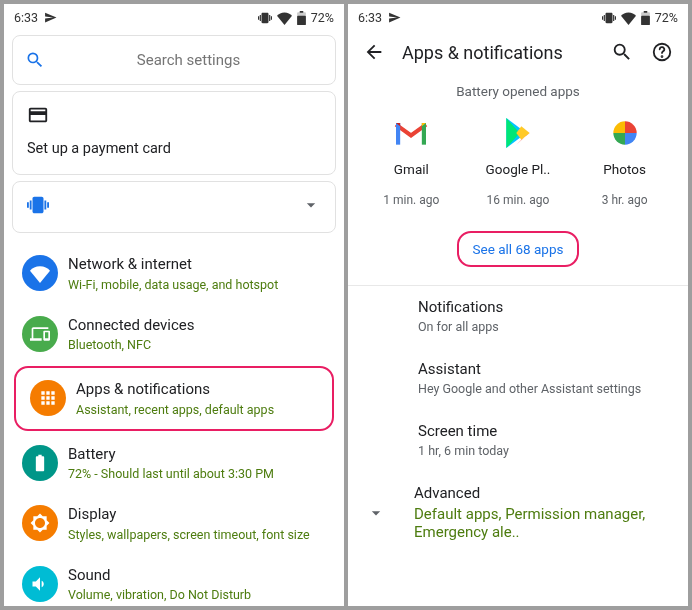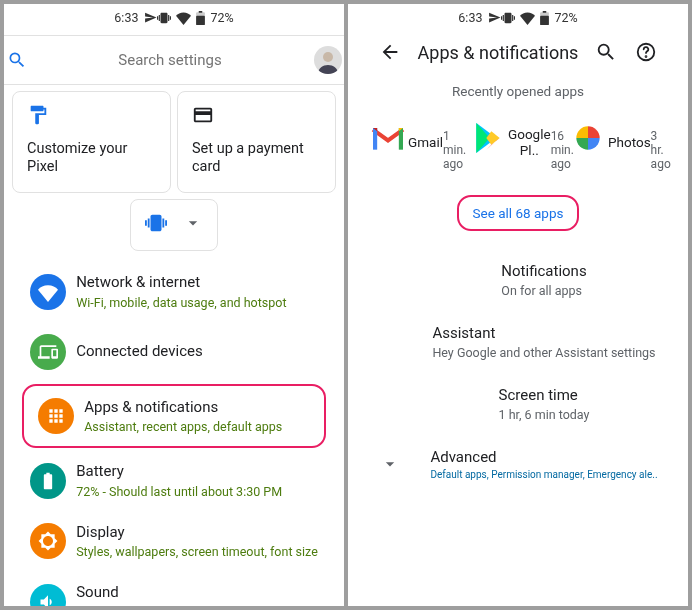--- a/index.html
+++ b/index.html
@@ -1,17 +1,17 @@
 <!DOCTYPE html>
 <html><head>
 <meta charset="utf-8">
 <style>
   * { box-sizing: border-box; margin: 0; padding: 0; font-family: Roboto, 'Segoe UI', Arial, sans-serif; }
   body { background: #9e9e9e; display: flex; gap: 4px; padding: 4px; width: 692px; height: 610px; }
-  .phone { background: #fff; width: 340px; height: 602px; display: flex; flex-direction: column; overflow: hidden; position: relative; align-items: center; }
+  .phone { background: #fff; width: 340px; height: 602px; display: flex; flex-direction: column; overflow: hidden; position: relative; }
   
   .statusbar { display: flex; align-items: center; padding: 6px 10px 4px; font-size: 12.5px; color: #333; }
   .statusbar .left { display: flex; align-items: center; gap: 6px; }
   .statusbar .right { margin-left: auto; display: flex; align-items: center; gap: 5px; }
   .sb-icon { display: inline-flex; }
   
   .card { border: 1px solid #e1e1e1; border-radius: 8px; margin: 6px 8px; background: #fff; }
   .search-row { display: flex; align-items: center; padding: 10px 12px; gap: 44px; }
   .search-row input { border: none; outline: none; flex: 1; font-size: 15px; text-align: center; color: #5f6368; background: transparent; }
   .avatar { width: 28px; height: 28px; border-radius: 50%; overflow: hidden; background: #ddd; display:flex; align-items:flex-end; justify-content:center; }
@@ -26,21 +26,21 @@
   .iconcircle { width: 36px; height: 36px; border-radius: 50%; display: flex; align-items: center; justify-content: center; flex-shrink: 0; }
   .row-text .title { font-size: 15px; color: #202124; line-height: 1.3; }
   .row-text .sub { font-size: 12.5px; color: #4d7c0f; margin-top: 2px; }
   .highlight-box { border: 2.5px solid #e91e63; border-radius: 14px; }
   
   .appbar { display: flex; align-items: center; padding: 12px 14px 10px; gap: 16px; }
   .appbar .title { font-size: 18px; color: #202124; flex: 1; }
   .appbar .aicon { width: 24px; display:flex; justify-content:center; }
   .section-label { text-align: center; font-size: 13.5px; color: #5f6368; padding: 10px 0 14px; }
   .recent-row { display: flex; justify-content: space-around; padding: 0 10px 8px; }
-  .recent-item { display:flex; align-items:center; width: 100px; }
+  .recent-item { display:flex; flex-direction:column; align-items:center; width: 100px; }
   .app-icon { width: 40px; height: 40px; margin-bottom: 8px; }
   .recent-item .aname { font-size: 13.5px; color: #202124; text-align:center; }
   .recent-item .atime { font-size: 12px; color: #5f6368; margin-top: 16px; }
   .see-all-wrap { text-align: center; padding: 16px 0 18px; }
   .see-all { display: inline-block; color: #1a73e8; font-size: 13.5px; padding: 8px 14px; border: 2.5px solid #e91e63; border-radius: 14px; }
   .divider { height: 1px; background: #e8e8e8; }
   
   .r-row { padding: 12px 18px 14px 70px; }
   .r-row .title { font-size: 15px; color: #202124; }
   .r-row .sub { font-size: 12.5px; color: #5f6368; margin-top: 3px; }
@@ -94,26 +94,20 @@
           <svg width="28" height="28" viewBox="0 0 28 28">
             <circle cx="14" cy="11" r="5" fill="#c8b8a8"></circle>
             <path d="M4 28c0-6 5-9 10-9s10 3 10 9" fill="#445"></path>
           </svg>
         </span>
     </div>
   </div>
 
   <div class="tiles">
     <div class="tile">
-      <div class="ticon"><svg width="22" height="22" viewBox="0 0 24 24" fill="#1a73e8">
-            <path d="M18 4V3c0-.55-.45-1-1-1H5c-.55 0-1 .45-1 1v4c0 .55.45 1 1 1h12c.55 0 1-.45 1-1V6h1v4H9v11c0 .55.45 1 1 1h2c.55 0 1-.45 1-1v-9h8V4h-3z"></path>
-          </svg></div>
-      <div class="tlabel">Customize your Pixel</div>
-    </div>
-    <div class="tile">
       <div class="ticon"><svg width="22" height="22" viewBox="0 0 24 24" fill="#202124">
             <path d="M20 4H4c-1.11 0-2 .89-2 2v12c0 1.11.89 2 2 2h16c1.11 0 2-.89 2-2V6c0-1.11-.89-2-2-2zm0 14H4v-6h16v6zm0-10H4V6h16v2z"></path>
           </svg></div>
       <div class="tlabel">Set up a payment card</div>
     </div>
   </div>
 
   <div class="card vib-card">
     <span><svg width="22" height="22" viewBox="0 0 24 24" fill="#1a73e8">
           <path d="M0 15h2V9H0v6zm3 2h2V7H3v10zm19-8v6h2V9h-2zm-3 8h2V7h-2v10zM16 3H8C6.9 3 6 3.9 6 5v14c0 1.1.9 2 2 2h8c1.1 0 2-.9 2-2V5c0-1.1-.9-2-2-2z"></path>
@@ -137,20 +131,21 @@
         </div>
     </div>
     <div class="row">
       <div class="iconcircle" style="background:#48ab4c">
           <svg width="20" height="20" viewBox="0 0 24 24" fill="#fff">
             <path d="M4 6h18V4H4c-1.1 0-2 .9-2 2v11H0v3h14v-3H4V6zm19 2h-6c-.55 0-1 .45-1 1v10c0 .55.45 1 1 1h6c.55 0 1-.45 1-1V9c0-.55-.45-1-1-1zm-1 9h-4v-7h4v7z"></path>
           </svg>
         </div>
       <div class="row-text">
           <div class="title">Connected devices</div>
+          <div class="sub">Bluetooth, NFC</div>
         </div>
     </div>
     <div class="row highlight-box" style="margin:2px 10px; padding:12px 14px;">
       <div class="iconcircle" style="background:#f57c00">
           <svg width="20" height="20" viewBox="0 0 24 24" fill="#fff">
             <path d="M4 8h4V4H4v4zm6 12h4v-4h-4v4zm-6 0h4v-4H4v4zm0-6h4v-4H4v4zm6 0h4v-4h-4v4zm6-10v4h4V4h-4zm-6 4h4V4h-4v4zm6 6h4v-4h-4v4zm0 6h4v-4h-4v4z"></path>
           </svg>
         </div>
       <div class="row-text">
           <div class="title">Apps &amp; notifications</div>
@@ -240,21 +235,21 @@
       </span>
     <span class="aicon">
         <svg width="22" height="22" viewBox="0 0 24 24" fill="none" stroke="#202124" stroke-width="2">
           <circle cx="12" cy="12" r="9"></circle>
           <path d="M9.5 9a2.5 2.5 0 115 .5c0 1.5-2.5 2-2.5 3.5" stroke-linecap="round"></path>
           <circle cx="12" cy="17" r="0.5" fill="#202124"></circle>
         </svg>
       </span>
   </div>
 
-  <div class="section-label">Recently opened apps</div>
+  <div class="section-label">Battery opened apps</div>
 
   <div class="recent-row">
     <div class="recent-item">
       <div class="app-icon"><svg width="40" height="40" viewBox="0 0 48 48">
             <rect x="6" y="12" width="36" height="26" rx="3" fill="#fff"></rect>
             <path d="M6 14l18 13L42 14" stroke="#ea4335" stroke-width="5" fill="none"></path>
             <rect x="6" y="12" width="5" height="26" fill="#4285f4"></rect>
             <rect x="37" y="12" width="5" height="26" fill="#34a853"></rect>
             <path d="M6 12l5 4v-4z" fill="#c5221f"></path>
             <path d="M42 12l-5 4v-4z" fill="#fbbc04"></path>
@@ -302,16 +297,16 @@
     <div class="sub">1 hr, 6 min today</div>
   </div>
   <div class="adv-row">
     <span class="adv-expand">
         <svg width="20" height="20" viewBox="0 0 24 24" fill="#5f6368">
           <path d="M7 10l5 5 5-5z"></path>
         </svg>
       </span>
     <div>
       <div class="title" style="font-size:15px;color:#202124">Advanced</div>
-      <div class="sub" style="font-size:10px;color:#0369a1;margin-top:3px">Default apps, Permission manager, Emergency ale..</div>
+      <div class="sub" style="font-size:15px;color:#4d7c0f;margin-top:3px">Default apps, Permission manager, Emergency ale..</div>
     </div>
   </div>
 </div>
 
 </body></html>

